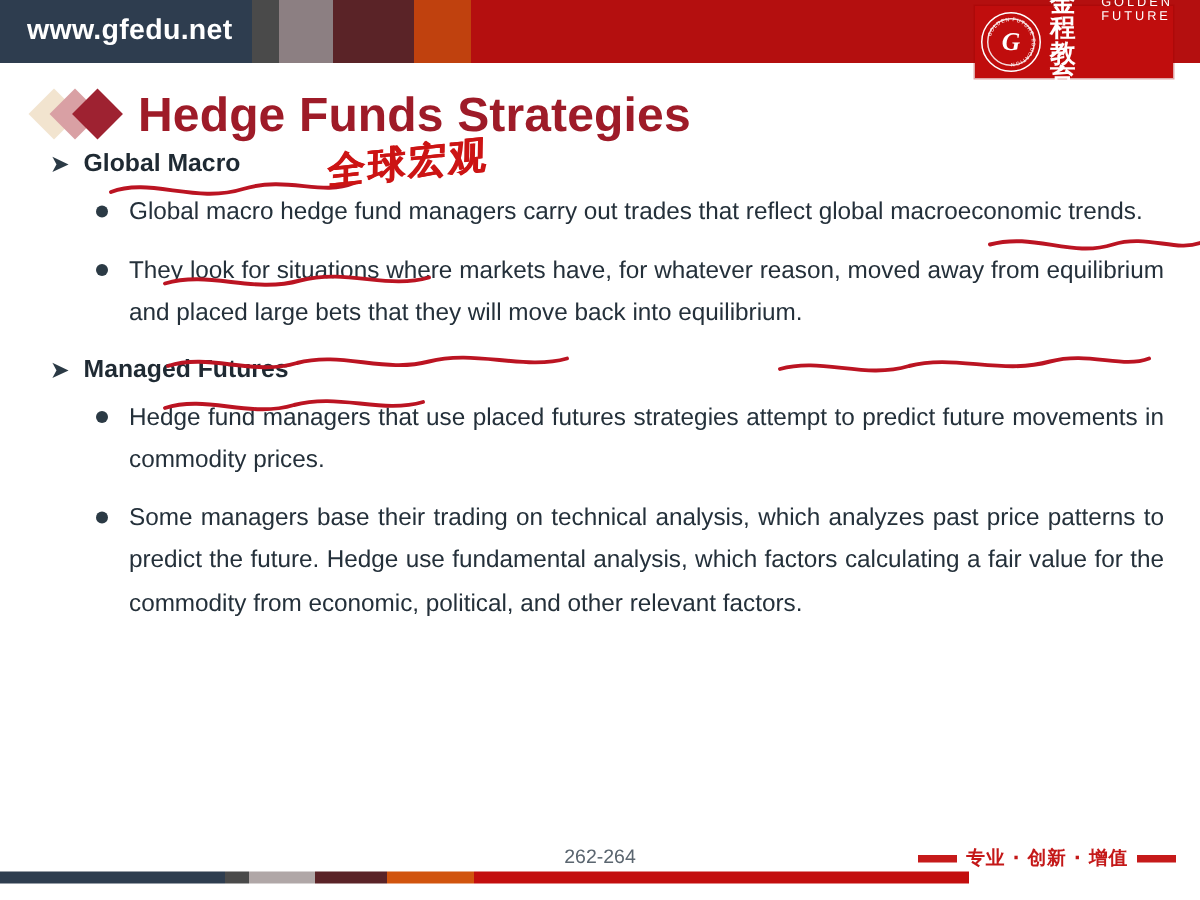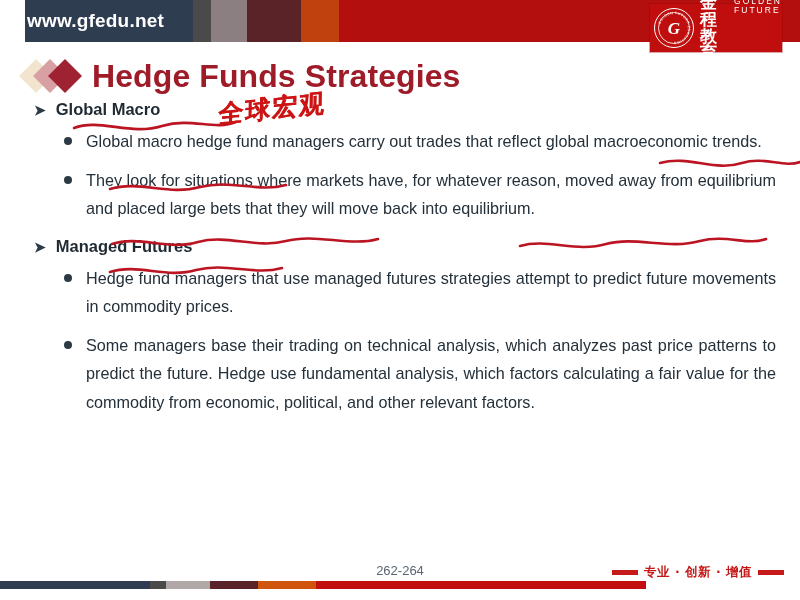--- a/index.html
+++ b/index.html
@@ -28,23 +28,22 @@
     top: 0; left: 0;
     width: 800px;
     height: 42px;
     display: flex;
     z-index: 5;
   }
   .hband { height: 42px; }
   .url-band {
     display: flex;
     align-items: center;
-    padding-left: 2px;
+    padding-left: 18px;
     box-sizing: border-box;
-    margin-left: 25px;
   }
   .url-text {
     color: #ffffff;
     font-size: 19px;
     font-weight: bold;
     letter-spacing: 0.2px;
     font-family: "Liberation Sans", sans-serif;
     white-space: nowrap;
   }
 
@@ -337,21 +336,21 @@
       <span><span class="u">They look for situations where markets have, for whatever reason, moved away from equilibrium and placed large bets that they will move back into equilibrium</span><span>.</span></span>
     </div>
 
     <div class="lvl1" style="margin-top:14px;">
       <span class="arrow">➤</span>
       <span class="lvl1-label">Managed Futures</span>
     </div>
 
     <div class="bullet-row" style="margin-top:8px;">
       <span class="dot"></span>
-      <span><span>Hedge fund managers that use managed futures strategies </span><span class="u">attempt to predict future movements in commodity prices</span><span>.</span></span>
+      <span><span>Hedge fund managers that use placed futures strategies </span><span class="u">attempt to predict future movements in commodity prices</span><span>.</span></span>
     </div>
 
     <div class="bullet-row" style="margin-top:10px;">
       <span class="dot"></span>
       <span><span>Some managers base their trading on </span><span class="u">technical analysis, which analyzes past price patterns to predict the future</span><span>. Hedge use </span><span class="u">fundamental analysis</span><span>, which factors </span><span class="u">calculating a fair value for the commodity from economic, political, and other relevant factors</span><span>.</span></span>
     </div>
 
   </div>
 
   <div class="page-num">262-264</div>

